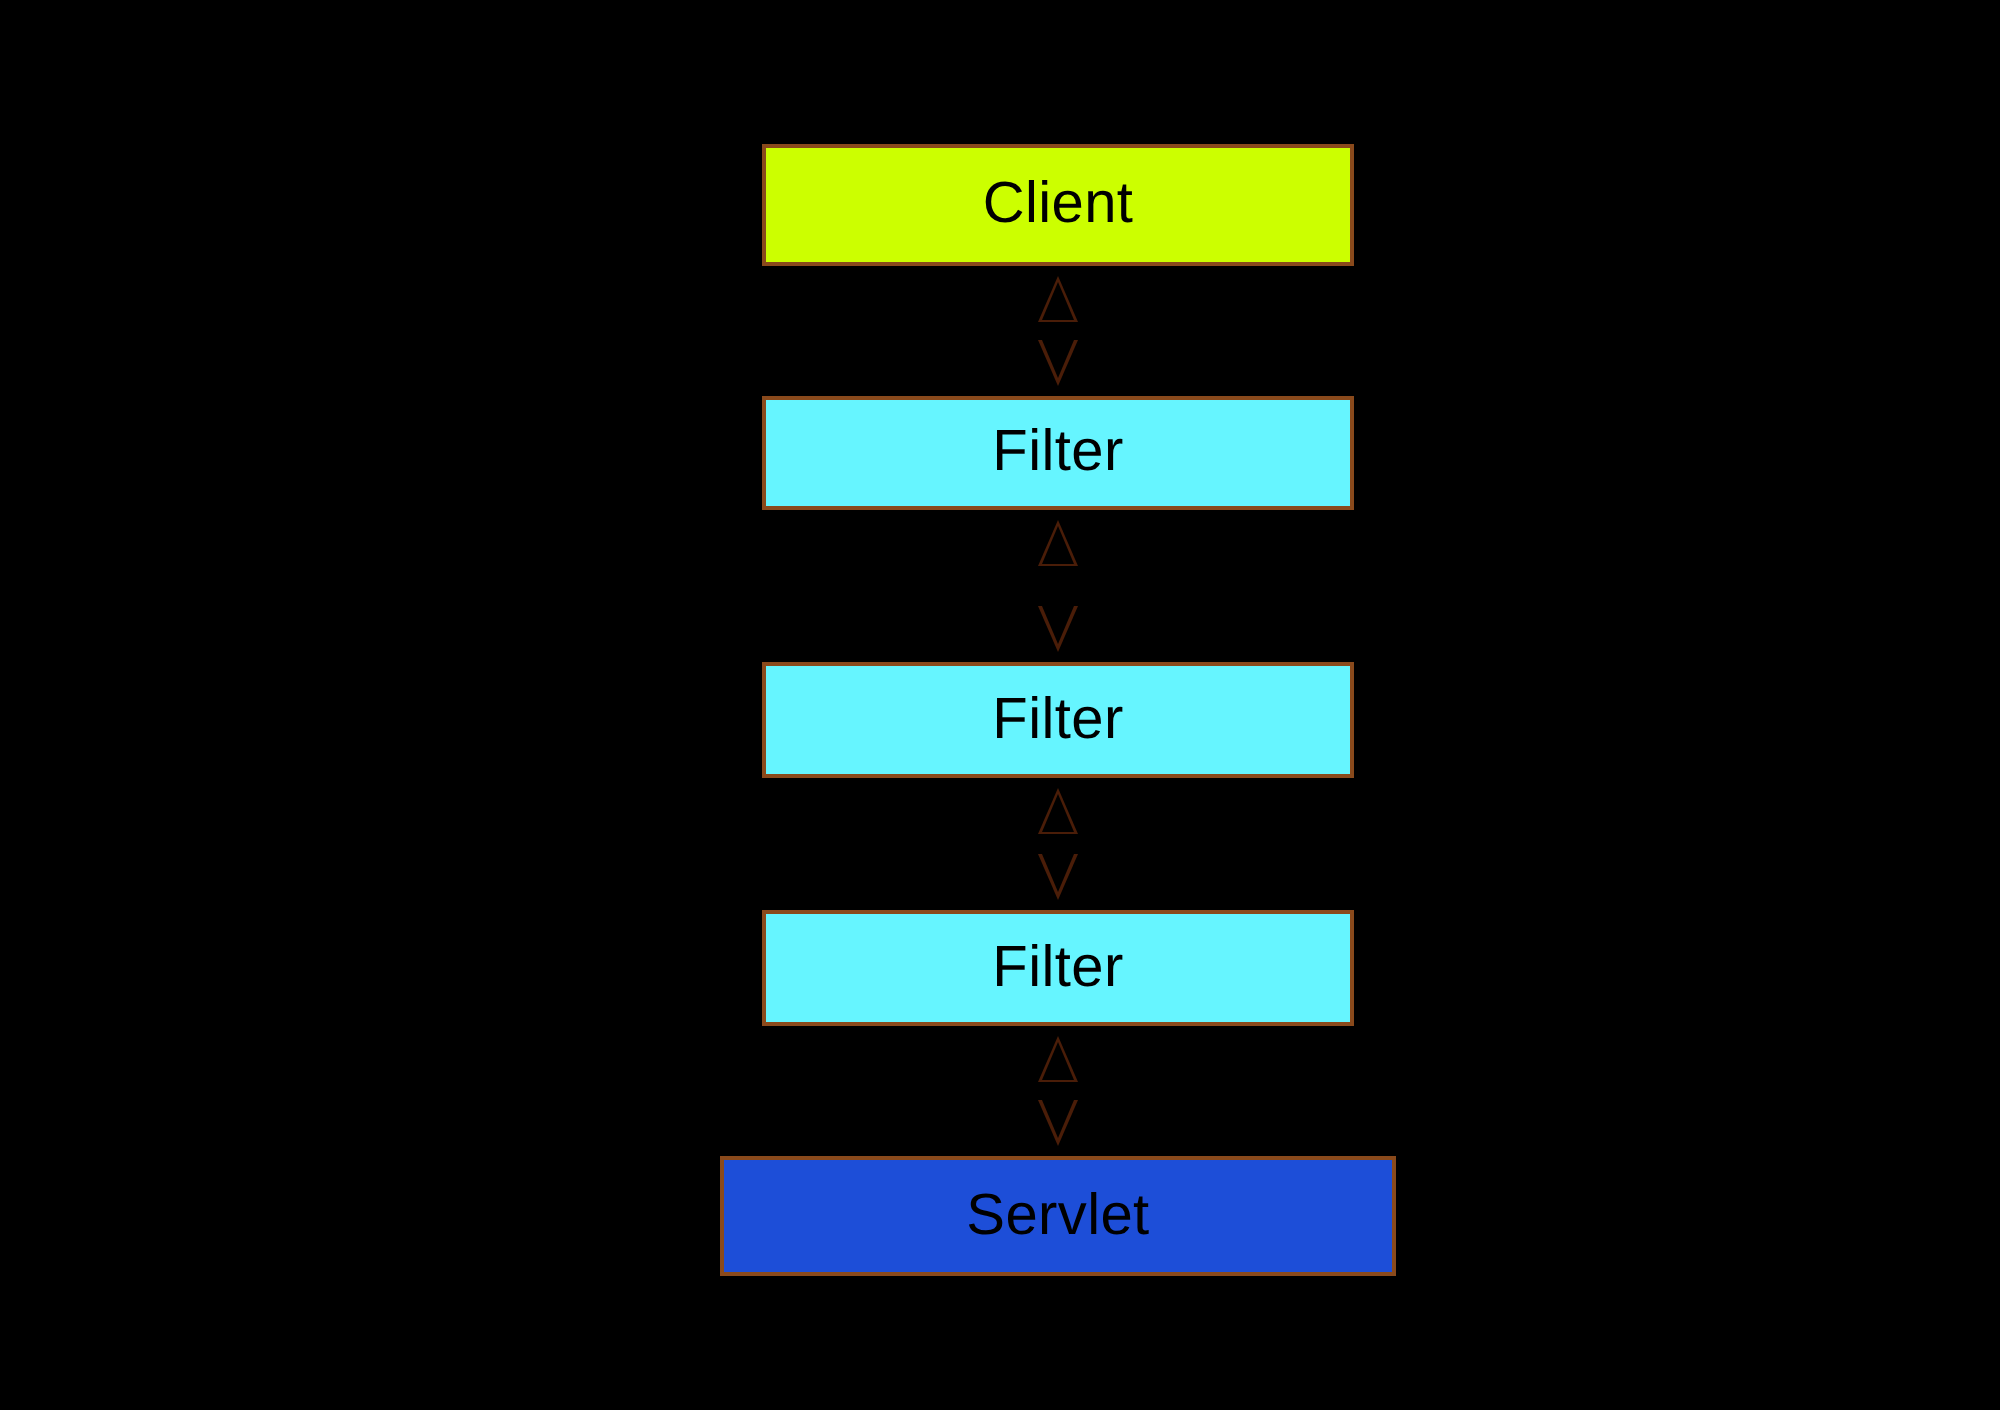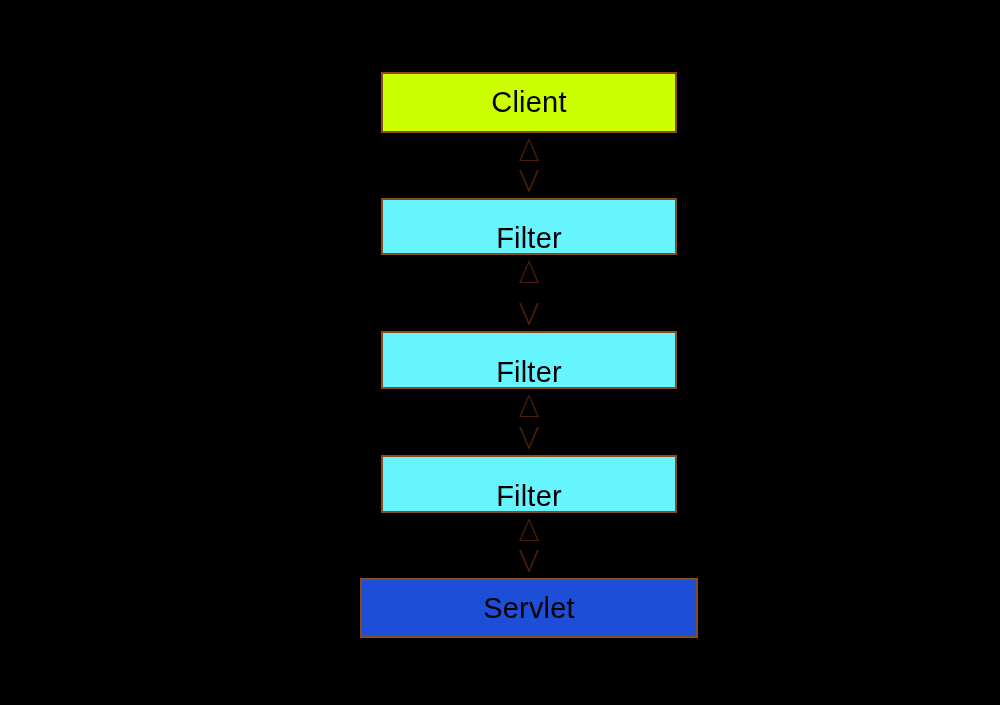--- a/index.html
+++ b/index.html
@@ -31,21 +31,21 @@
     letter-spacing: 0.2px;
     font-family: "Liberation Sans", sans-serif;
     white-space: nowrap;
   }
   .node-label {
     display: block;
     pointer-events: none;
   }
   
   .node.client  { background: #ccff00; }
-  .node.filter  { background: #66f5ff; align-items: flex-end; }
+  .node.filter  { background: #66f5ff; }
   .node.servlet { background: #00bfff; }
 
   
   .connector {
     position: absolute;
     width: 30px;
     pointer-events: none;
   }
   .tri {
     position: absolute;

